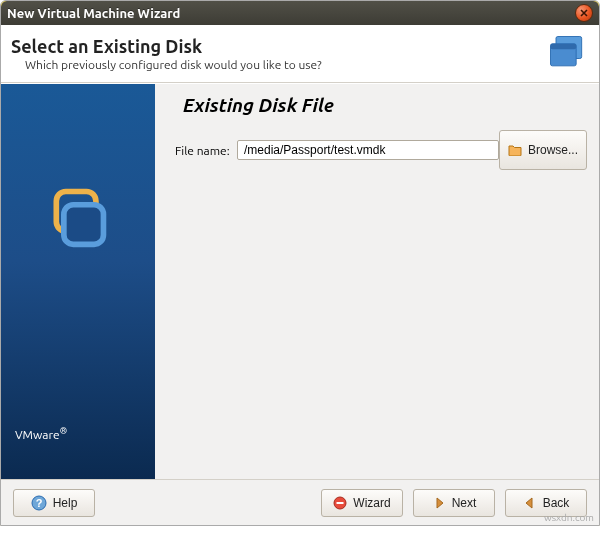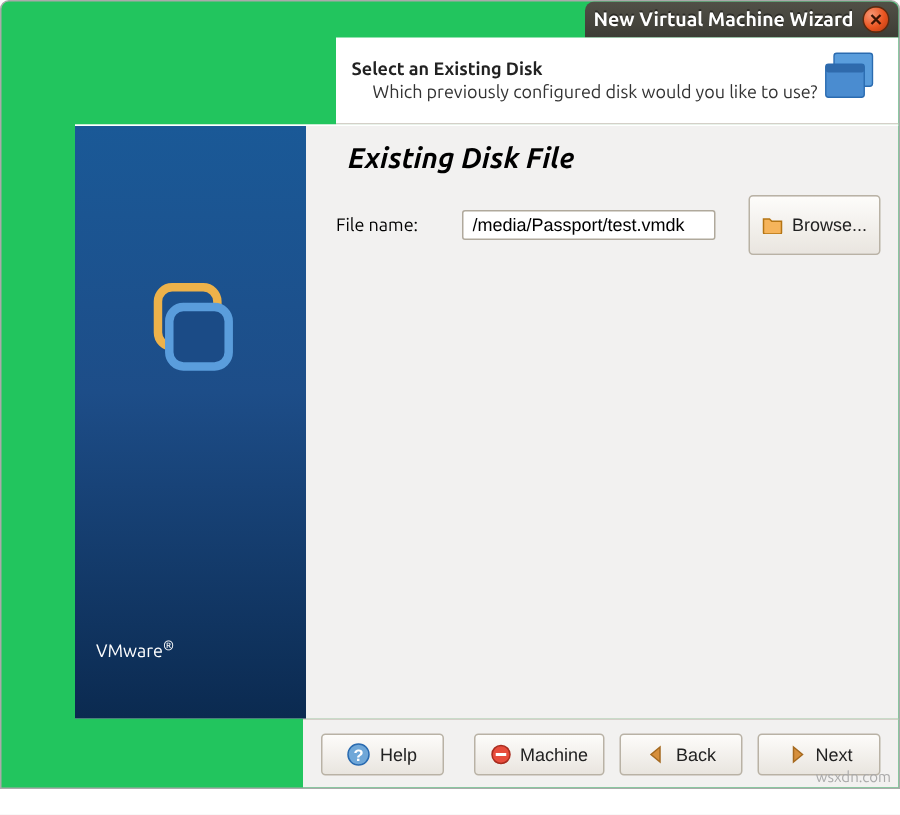--- a/index.html
+++ b/index.html
@@ -6,56 +6,56 @@
   body {
     margin: 0;
     font-family: "Ubuntu", "Liberation Sans", sans-serif;
     font-size: 12px;
     background: #ffffff;
     width: 600px;
     height: 543px;
     overflow: hidden;
     position: relative;
   }
-  .window { width: 600px; height: 526px; position: absolute; top: 0; left: 0; border: 1px solid #aaa; border-radius: 6px 6px 0 0; overflow: hidden; background: #22c55e; display: flex; flex-direction: column; align-items: flex-end; }
+  .window { width: 600px; height: 526px; position: absolute; top: 0; left: 0; border: 1px solid #aaa; border-radius: 6px 6px 0 0; overflow: hidden; background: #fde047; display: flex; flex-direction: column; }
   .titlebar {
     height: 24px;
     background: linear-gradient(to bottom, #515047 0%, #3d3c35 100%);
     display: flex; align-items: center; padding: 0 6px; gap: 6px;
     border-top-left-radius: 6px; border-top-right-radius: 6px;
   }
   .titlebar .title { color: #fff; font-weight: bold; font-size: 13px; flex: 1; text-shadow: 0 -1px 0 rgba(0,0,0,.4); }
   .close-btn {
     width: 18px; height: 18px; border-radius: 9px;
     background: radial-gradient(circle at 30% 30%, #f79674, #e95420 55%, #b03a12 100%);
     border: 1px solid #5a2a10; display: flex; align-items: center; justify-content: center;
     color: #4a1e08; font-size: 10px; line-height: 1;
   }
   .header {
     height: 58px; background: #ffffff;
     display: flex; align-items: center; justify-content: space-between;
     padding: 6px 10px 6px 10px; border-bottom: 1px solid #d4d0c8;
   }
   .header-text { display: flex; flex-direction: column; gap: 2px; }
-  .header-text h1 { margin: 0; font-size: 12px; font-weight: bold; color: #222; }
+  .header-text h1 { margin: 0; font-size: 18px; font-weight: bold; color: #222; }
   .header-text p { margin: 0 0 0 14px; font-size: 12px; color: #333; }
   .header-icon svg { width: 44px; height: 44px; }
   .body { flex: 1; display: flex; background: #f2f1f0; border-top: 1px solid #fff; }
   .sidebar {
     width: 154px; background: linear-gradient(to bottom, #1a5997 0%, #1d4d88 45%, #0b2a50 100%);
     position: relative; display: flex; flex-direction: column; justify-content: flex-start;
   }
   .vm-logo { margin-top: 100px; align-self: center; }
   .vm-text { color: #fff; padding: 0 14px; margin-top: auto; margin-bottom: 38px; }
   .vm-text .line1 { font-size: 12px; }
   .vm-text .line2 { font-size: 22px; font-weight: 300; letter-spacing: 0.5px; margin-top: 2px; }
   .sup { font-size: 9px; vertical-align: super; }
   .content { flex: 1; padding: 10px 12px; }
   .content h2 { margin: 0 0 14px 16px; font-size: 19px; font-weight: bold; font-style: italic; }
-  .row { display: flex; align-items: center; gap: 22px; }
+  .row { display: flex; align-items: center; gap: 0; }
   .row label { width: 70px; text-align: left; padding-left: 8px; font-size: 12px; }
   .row input[type="text"] {
     flex: 1; height: 20px; border: 1px solid #b0a99c; border-radius: 2px;
     padding: 2px 6px; font-size: 12px; background: #ffffff;
   }
   .btn {
     height: 28px; background: linear-gradient(to bottom, #fdfcfa, #e9e5df);
     border: 1px solid #b9b2a5; border-radius: 3px; padding: 0 10px;
     display: inline-flex; align-items: center; gap: 6px; font-size: 12px;
     cursor: pointer; color: #222;
@@ -143,35 +143,35 @@
       <span>Help</span>
     </button>
     <div class="spacer"></div>
     <button class="btn">
       <span class="icon">
         <svg width="14" height="14" viewBox="0 0 14 14">
             <circle cx="7" cy="7" r="6" fill="#e74c3c" stroke="#a82c1e"></circle>
             <rect x="3.5" y="6" width="7" height="2" fill="#fff"></rect>
           </svg>
       </span>
-      <span>Machine</span>
+      <span>Wizard</span>
+    </button>
+    <button class="btn">
+      <span class="icon">
+        <svg width="14" height="14" viewBox="0 0 14 14">
+            <path d="M5 2 L11 7 L5 12 Z" fill="#d68f3c" stroke="#a5691f"></path>
+          </svg>
+      </span>
+      <span>Next</span>
     </button>
     <button class="btn">
       <span class="icon">
         <svg width="14" height="14" viewBox="0 0 14 14">
             <path d="M9 2 L3 7 L9 12 Z" fill="#d68f3c" stroke="#a5691f"></path>
           </svg>
       </span>
       <span>Back</span>
     </button>
-    <button class="btn">
-      <span class="icon">
-        <svg width="14" height="14" viewBox="0 0 14 14">
-            <path d="M5 2 L11 7 L5 12 Z" fill="#d68f3c" stroke="#a5691f"></path>
-          </svg>
-      </span>
-      <span>Next</span>
-    </button>
   </div>
 
 </div>
 
 <div class="watermark">wsxdn.com</div>
 
 </body></html>

